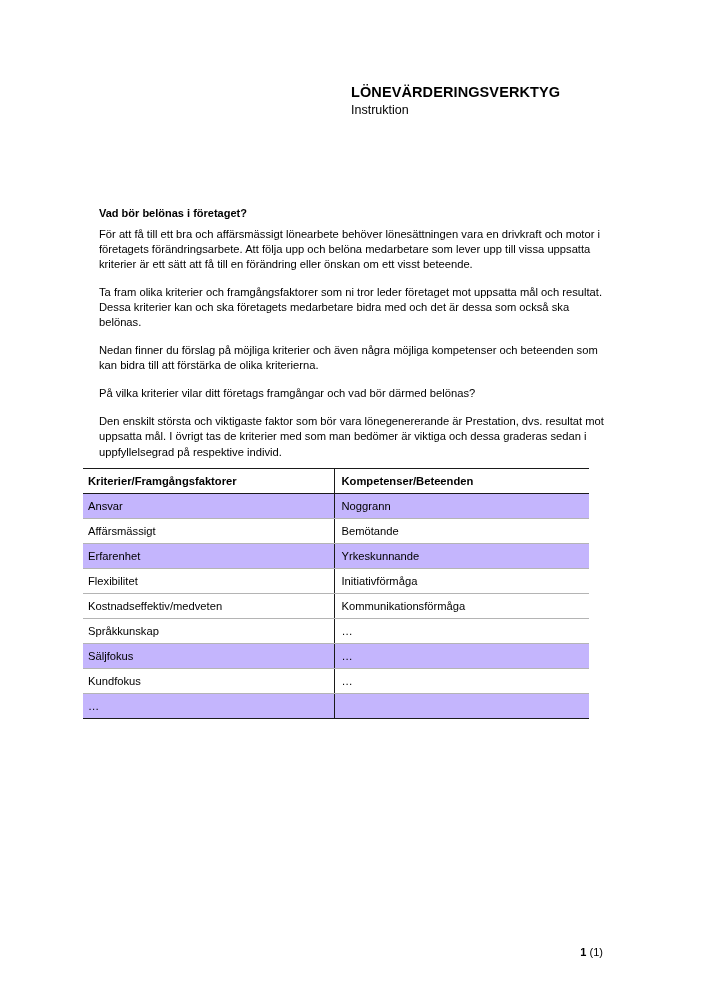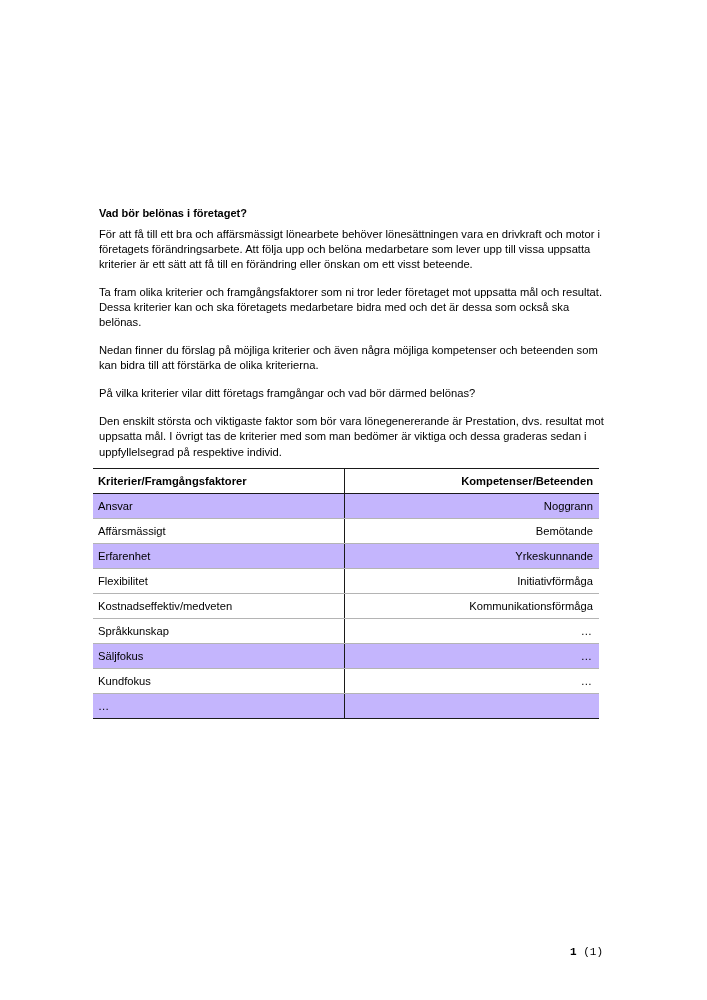--- a/index.html
+++ b/index.html
@@ -61,21 +61,21 @@
     line-height: 1.345;
     margin: 6px 0 13px 0;
     text-align: left;
   }
   .para:last-child { margin-bottom: 0; }
   .bold { font-weight: normal; }
 
   
   .crit-table {
     position: absolute;
-    left: 93px;
+    left: 83px;
     top: 468px;
     width: 506px;
     border-collapse: collapse;
     table-layout: fixed;
   }
   .crit-table td, .crit-table th {
     font-size: 11.2px;
     color: #000000;
     text-align: left;
     vertical-align: middle;
@@ -88,21 +88,20 @@
     font-weight: bold;
     border-top: 1.6px solid #1a1a1a;
     border-bottom: 1.6px solid #1a1a1a;
     padding-top: 5px;
     padding-bottom: 5px;
   }
   .crit-table th.col-right,
   .crit-table td.col-right {
     border-left: 1.4px solid #1a1a1a;
     padding-left: 7px;
-    text-align: right;
   }
   .crit-table tbody tr.shaded td {
     background: #c4b5fd;
   }
   .crit-table tbody tr:last-child td {
     border-bottom: 1.6px solid #1a1a1a;
   }
   .crit-table col.c1 { width: 251px; }
   .crit-table col.c2 { width: 255px; }
   .ellipsis-cell {
@@ -111,30 +110,33 @@
   }
 
   
   .footer {
     position: absolute;
     right: 104px;
     bottom: 42px;
     font-size: 11px;
     color: #000000;
     white-space: nowrap;
-    font-family: Liberation Mono, monospace;
   }
   .footer .pg-current { font-weight: bold; }
   .footer .pg-total { font-weight: normal; }
 </style>
 </head>
 <body>
 
 <div class="page">
 
+  <div class="doc-header">
+    <div class="doc-title">LÖNEVÄRDERINGSVERKTYG</div>
+    <div class="doc-subtitle">Instruktion</div>
+  </div>
 
   <div class="content">
     <h2 class="section-heading">Vad bör belönas i företaget?</h2>
     <p class="para">För att få till ett bra och affärsmässigt lönearbete behöver lönesättningen vara en drivkraft och motor i företagets förändringsarbete. Att följa upp och belöna medarbetare som lever upp till vissa uppsatta kriterier är ett sätt att få till en förändring eller önskan om ett visst beteende.</p>
     <p class="para">Ta fram olika kriterier och framgångsfaktorer som ni tror leder företaget mot uppsatta mål och resultat. Dessa kriterier kan och ska företagets medarbetare bidra med och det är dessa som också ska belönas.</p>
     <p class="para">Nedan finner du förslag på möjliga kriterier och även några möjliga kompetenser och beteenden som kan bidra till att förstärka de olika kriterierna.</p>
     <p class="para">På vilka kriterier vilar ditt företags framgångar och vad bör därmed belönas?</p>
     <p class="para"><span>Den enskilt största och viktigaste faktor som bör vara lönegenererande är </span><span class="bold">Prestation</span><span>, dvs. resultat mot uppsatta mål. I övrigt tas de kriterier med som man bedömer är viktiga och dessa graderas sedan i uppfyllelsegrad på respektive individ.</span></p>
   </div>
 

